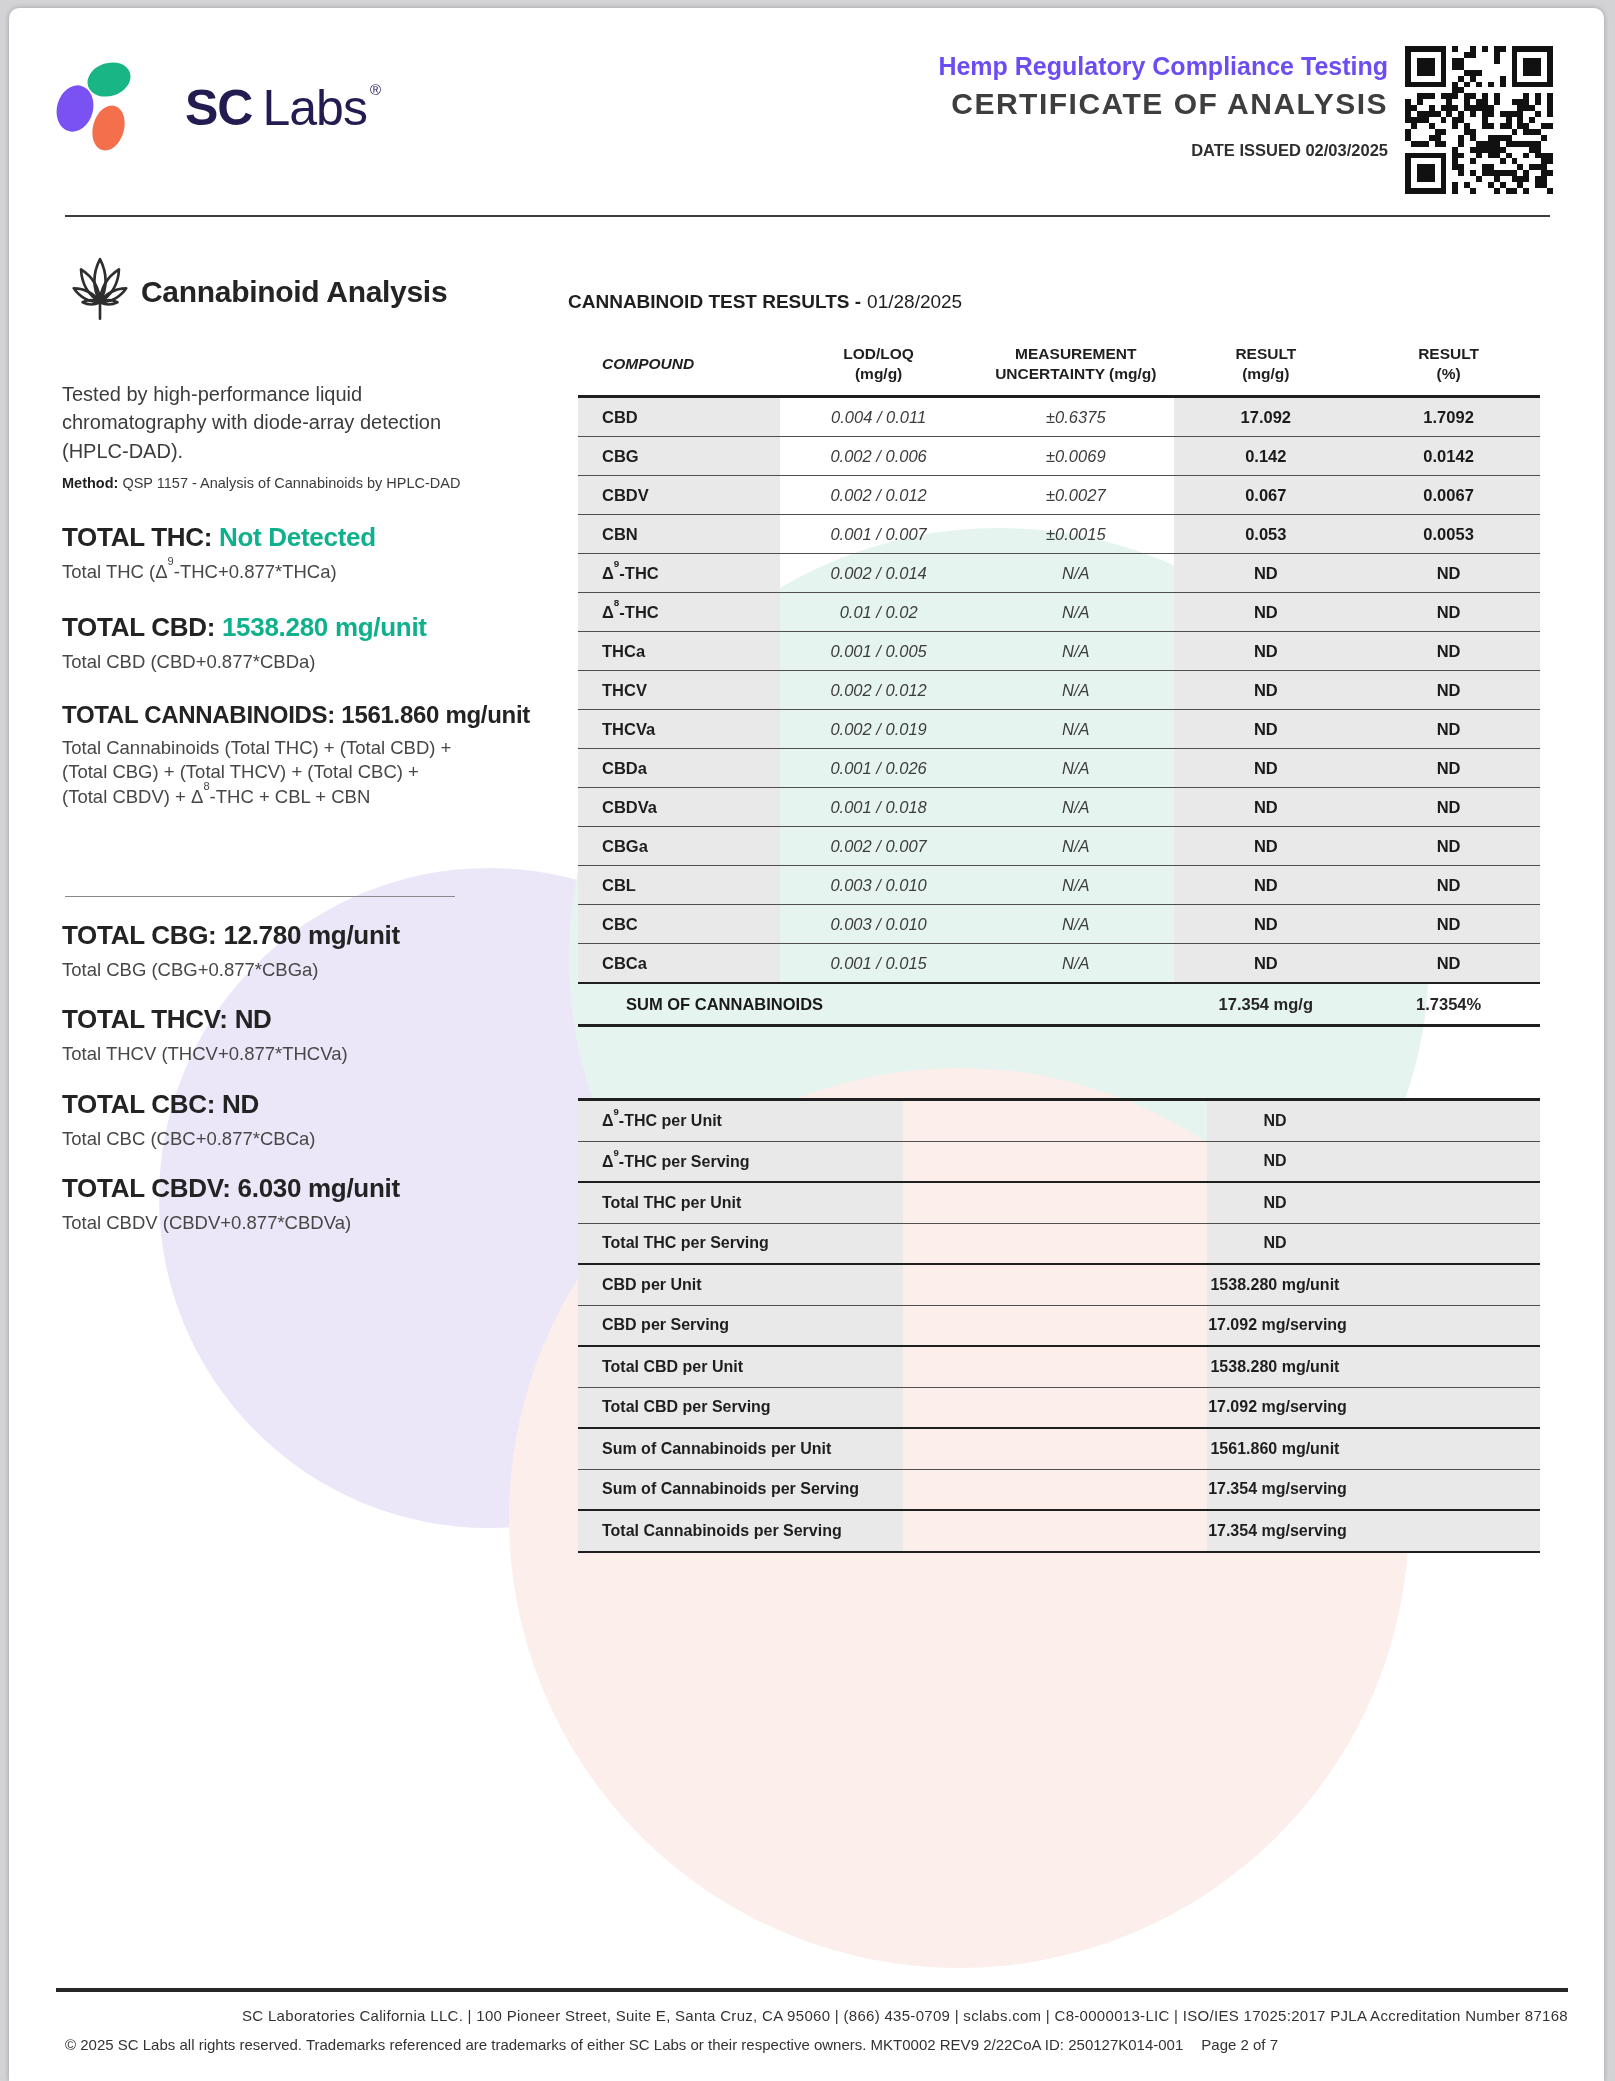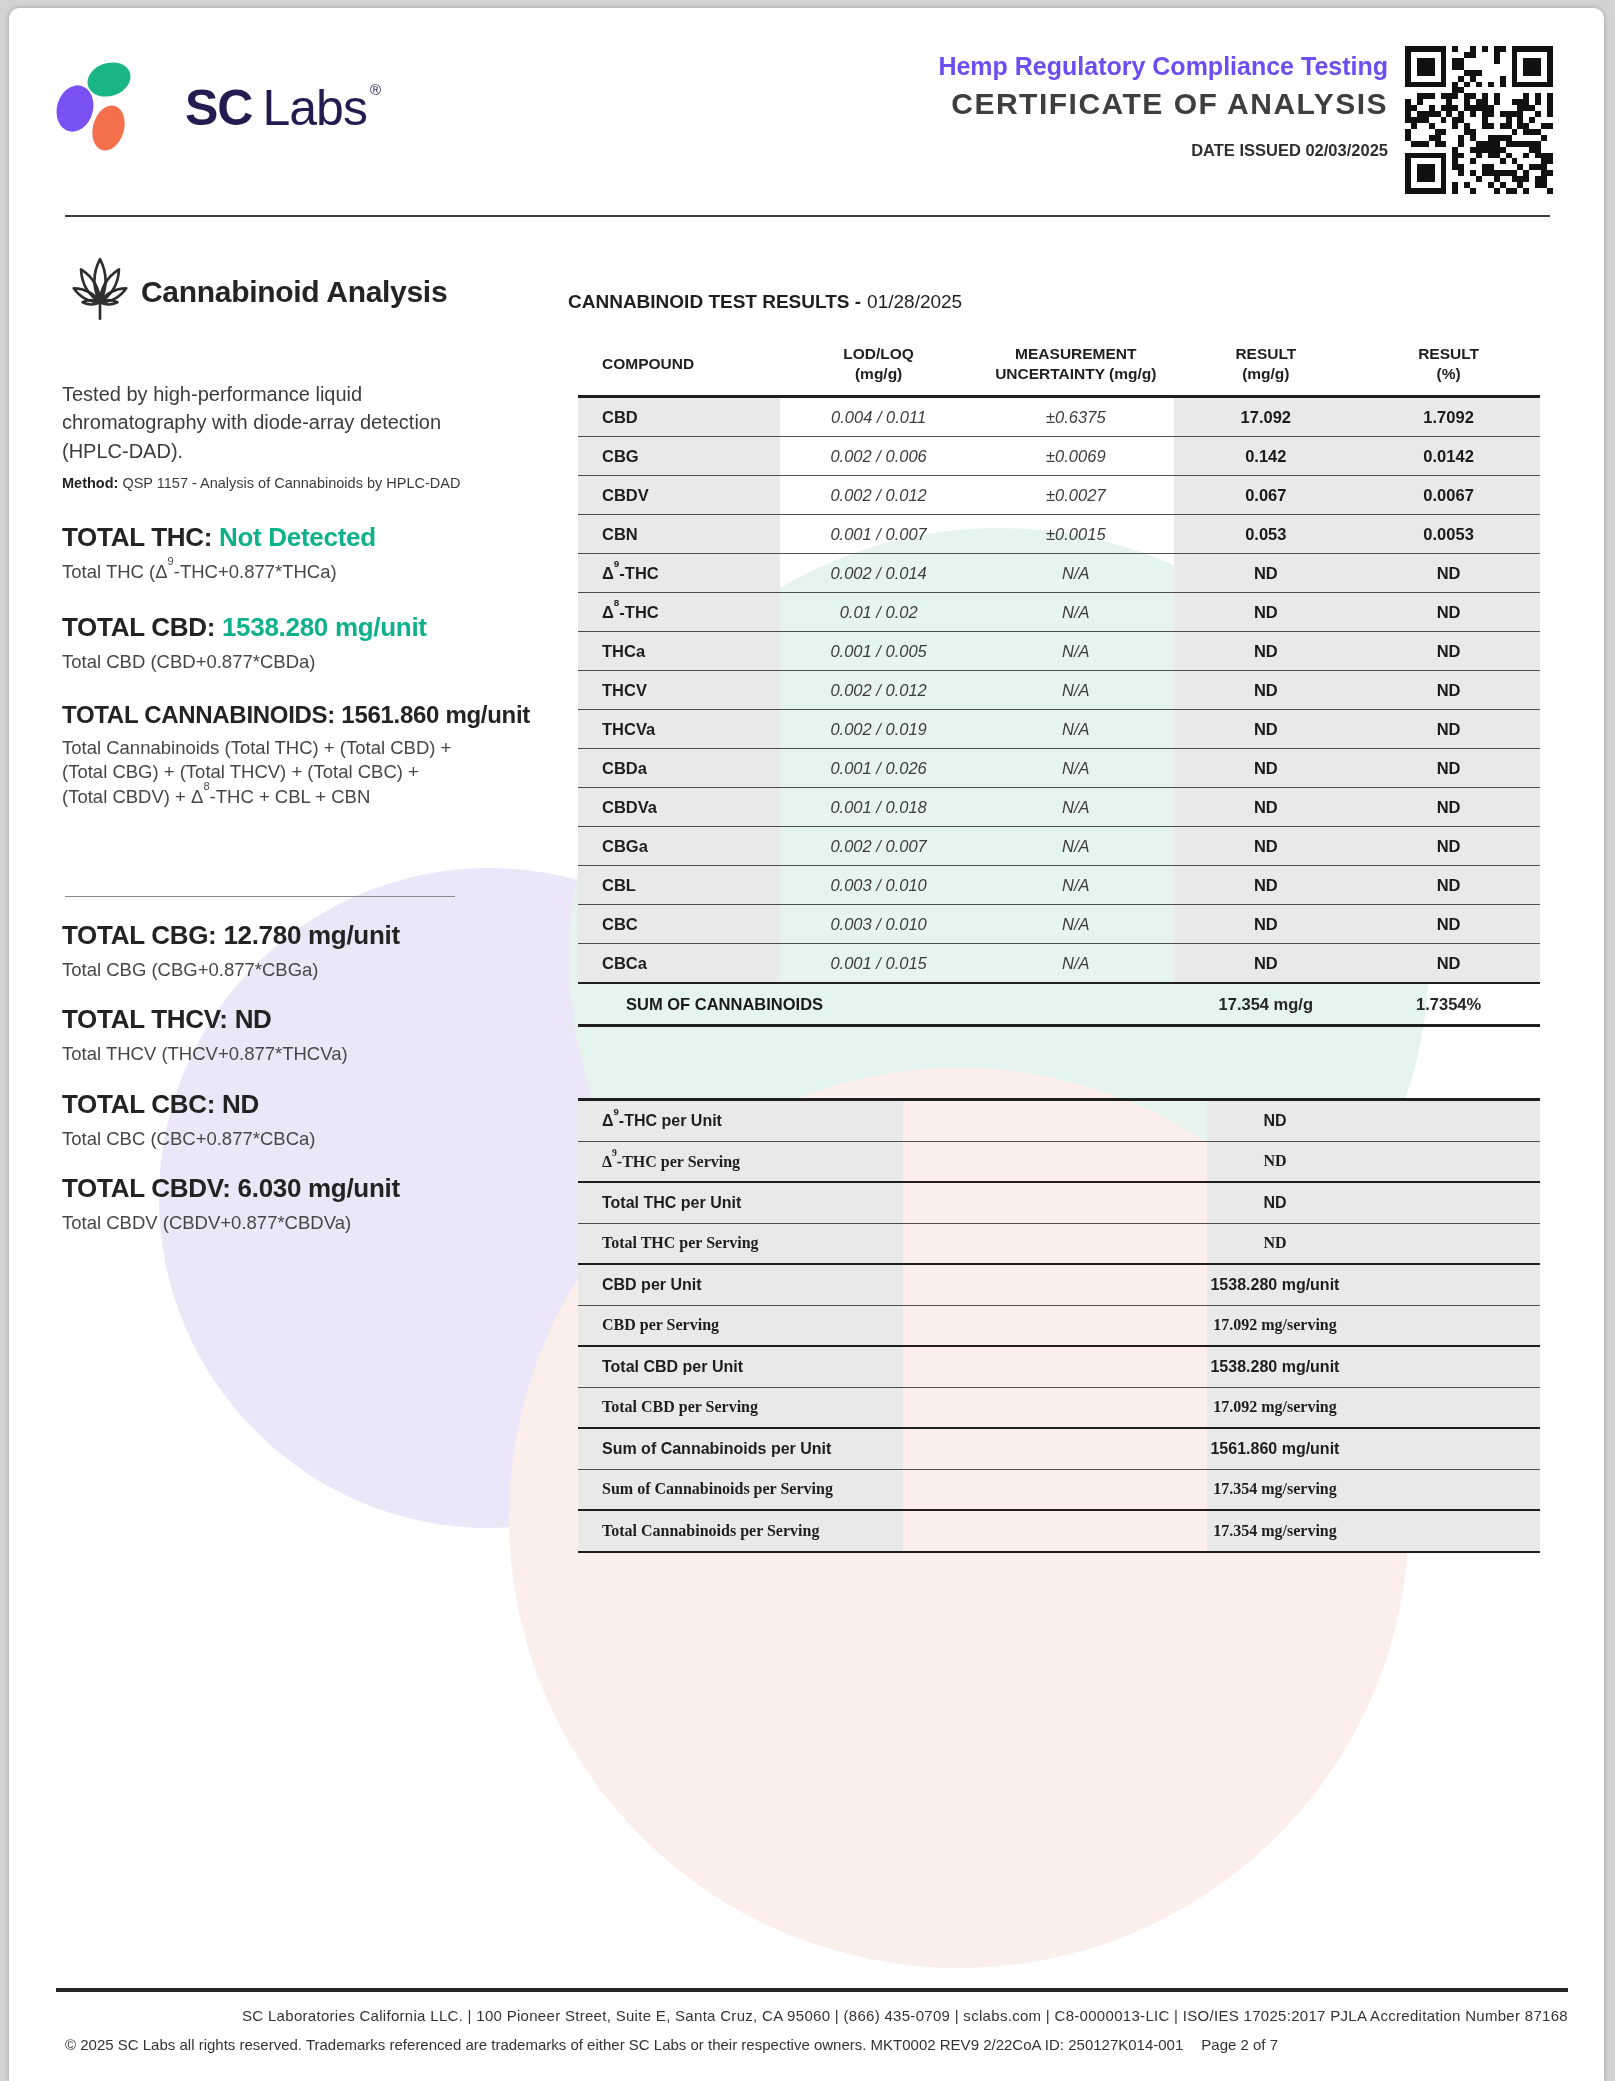--- a/index.html
+++ b/index.html
@@ -72,38 +72,38 @@
   .table-title{position:absolute;left:559px;top:283px;font-size:19px;color:#1f1f1f;}
   .table-title .tt-bold{font-weight:800;}
   .table-title .tt-date{font-weight:400;margin-left:6px;}
 
   table{border-collapse:collapse;table-layout:fixed;}
   .results-table{position:absolute;left:569px;top:325px;width:962px;}
   .results-table th{
     font-size:15.5px;font-weight:700;color:#1f1f1f;line-height:1.3;
     height:62px;vertical-align:middle;text-align:center;padding:0 4px;
   }
-  .results-table th.col-compound{text-align:left;padding-left:24px;}
+  .results-table th.col-compound{text-align:left;padding-left:24px;font-style:italic;}
   .results-table thead tr{border-bottom:3px solid #1f1f1f;}
   .results-table tbody tr{border-bottom:1.3px solid #4f4f4f;}
   .results-table tbody tr:last-child{border-bottom:2.5px solid #1f1f1f;}
   .results-table td{height:38px;font-size:16.5px;text-align:center;padding:0 4px;}
   .results-table td.c-compound{text-align:left;padding-left:24px;font-weight:700;color:#1e1e1e;background:#e9e9e9;}
   .results-table td.c-lod,.results-table td.c-unc{font-style:italic;color:#3d3d3d;background:transparent;}
   .results-table td.c-mgg,.results-table td.c-pct{font-weight:700;color:#1a1a1a;background:#e9e9e9;}
   .results-table tfoot tr{border-bottom:3px solid #1f1f1f;}
   .results-table tfoot td{height:40px;background:transparent;}
   .results-table td.sum-label{text-align:left;padding-left:48px;font-weight:800;font-size:16.5px;color:#1a1a1a;}
   .results-table td.sum-val{font-weight:700;}
 
   
   .unit-title{position:absolute;left:559px;top:1052px;font-size:20px;font-weight:800;color:#1f1f1f;}
   .unit-table{position:absolute;left:569px;top:1090px;width:962px;border-top:3px solid #1f1f1f;}
   .unit-table tr{border-bottom:1.3px solid #4f4f4f;}
-  .unit-table tr.group-end{border-bottom:2.6px solid #1f1f1f;font-family:Liberation Serif, serif;}
+  .unit-table tr.group-end{border-bottom:2.6px solid #1f1f1f;}
   .unit-table td{height:37.5px;font-size:16px;font-weight:700;color:#1e1e1e;}
   .unit-table td.u-label{background:#e9e9e9;text-align:left;padding-left:24px;}
   .unit-table td.u-spacer{background:transparent;}
   .unit-table td.u-val{background:#e9e9e9;text-align:center;white-space:nowrap;}
   .unit-table td.u-pad{background:#e9e9e9;}
 
   
   .footer-rule{position:absolute;left:47px;top:1980px;width:1512px;height:4px;background:#262626;}
   .footer-line1{position:absolute;left:47px;top:1999px;width:1512px;text-align:right;font-size:15px;letter-spacing:0.3px;color:#333;}
   .footer-line2{position:absolute;left:56px;top:2028px;width:1494px;display:flex;justify-content:flex-start;font-size:15px;color:#333;}

